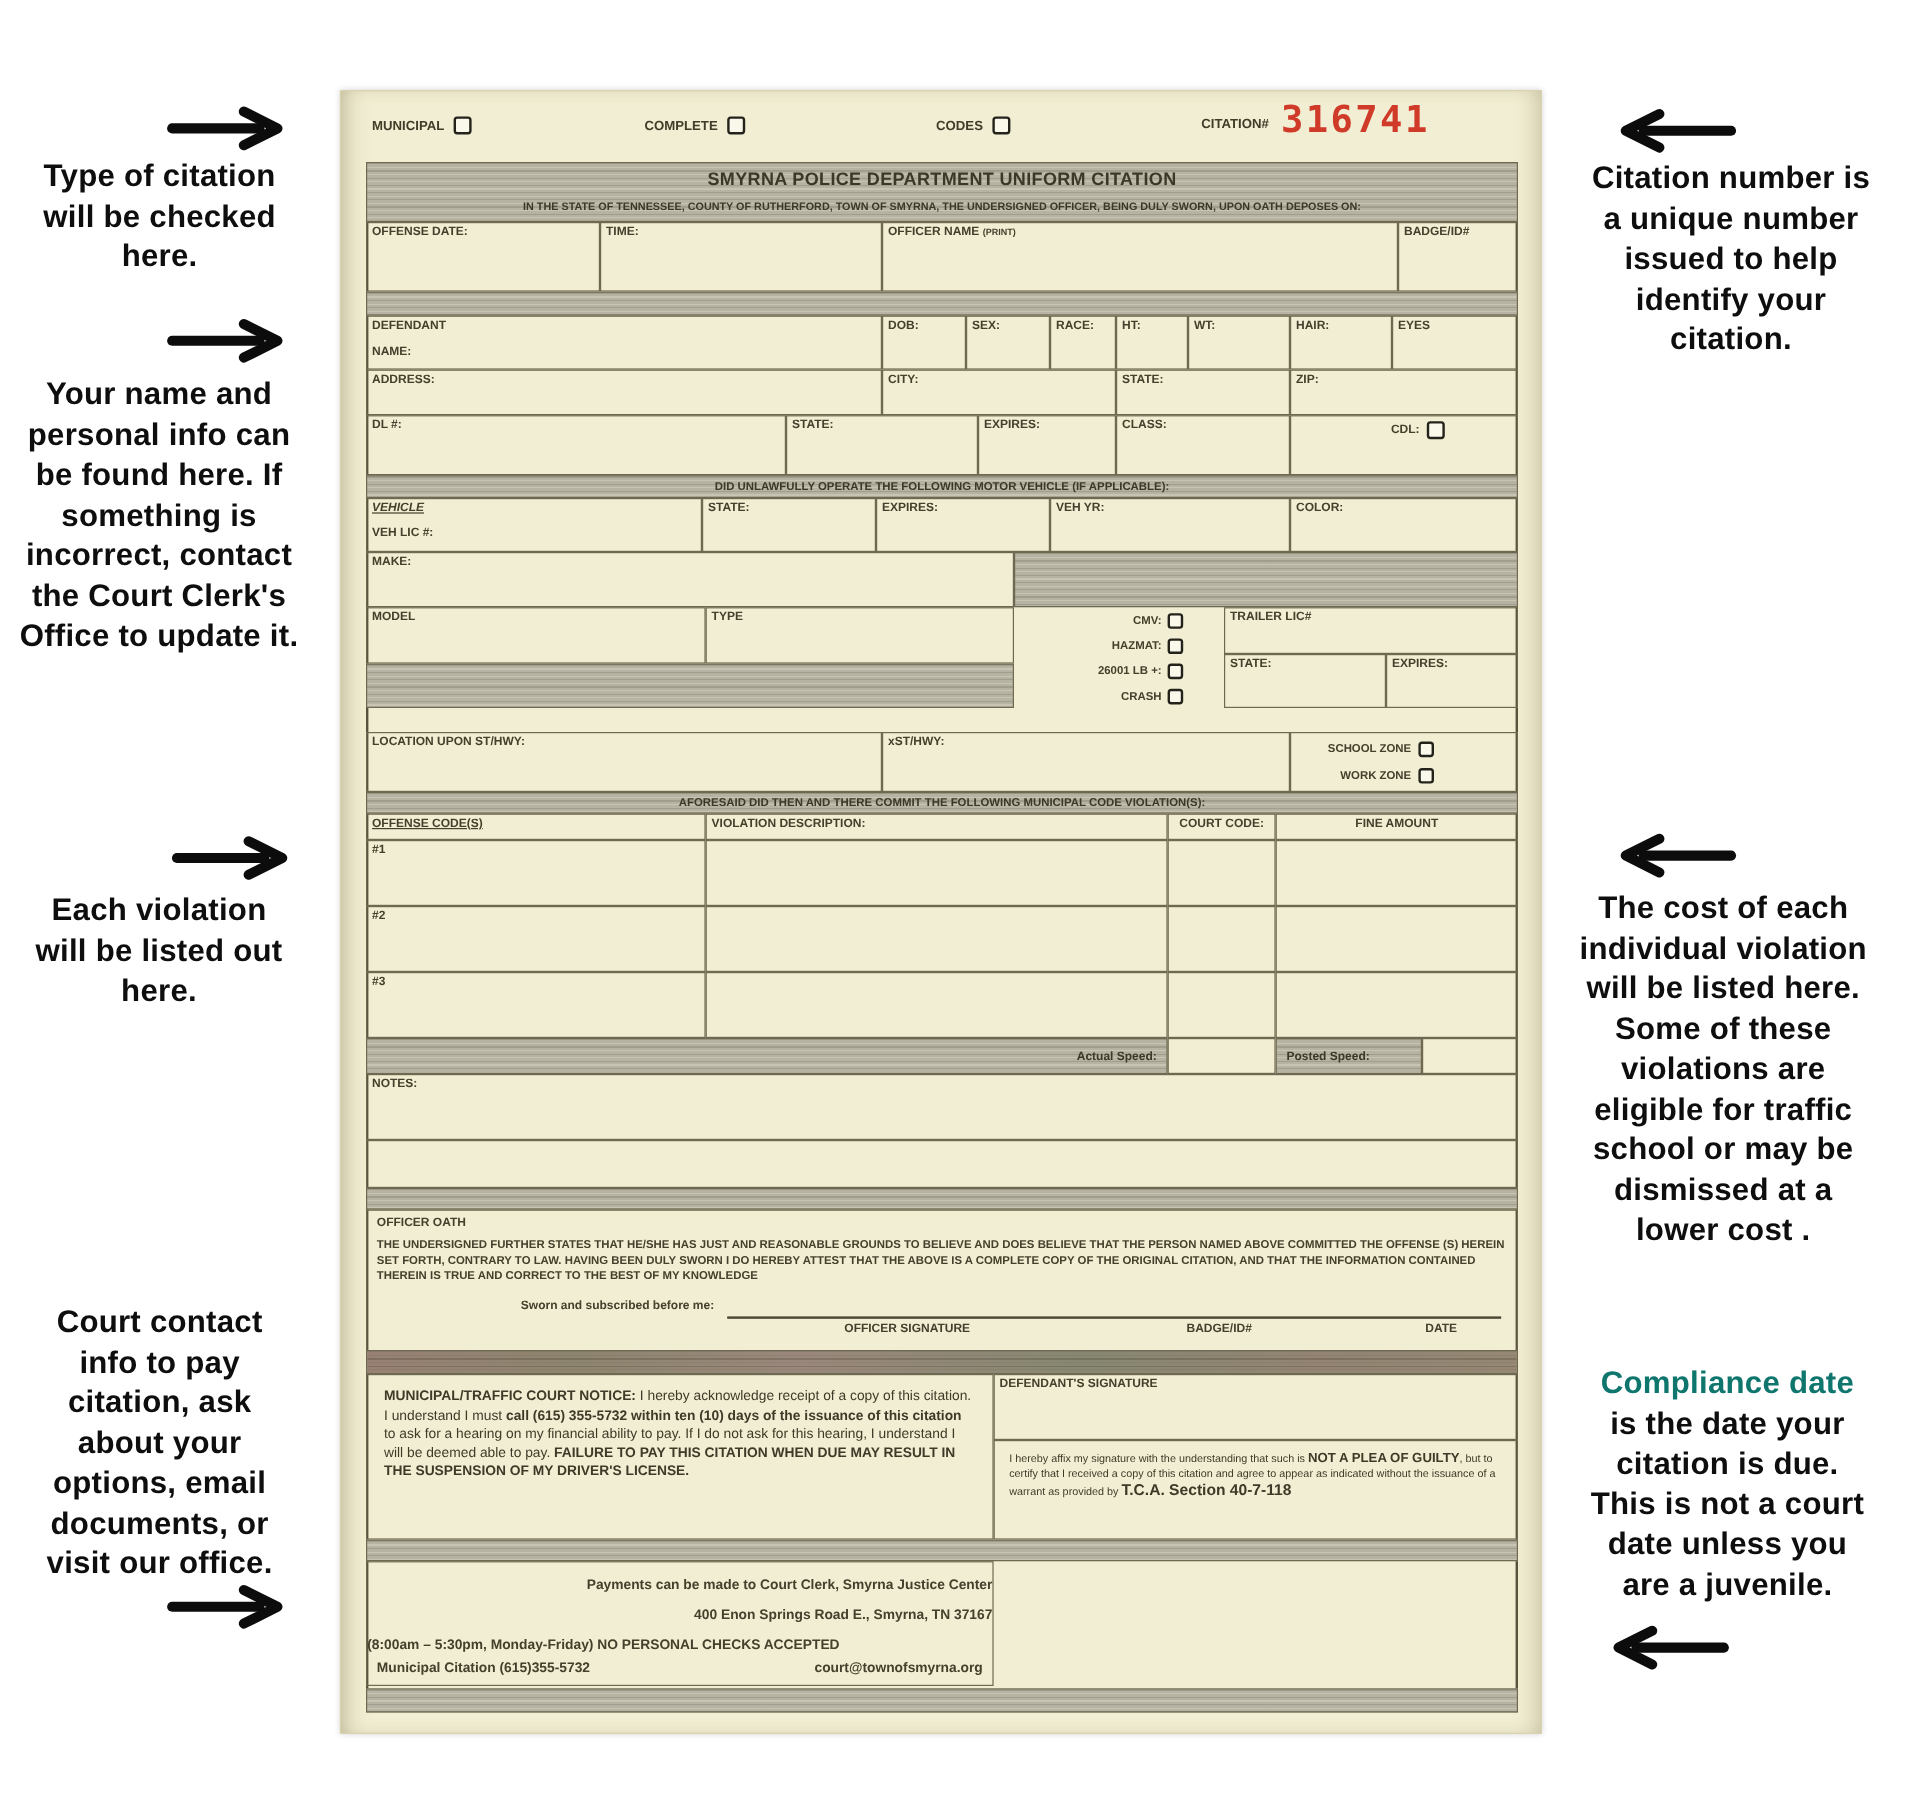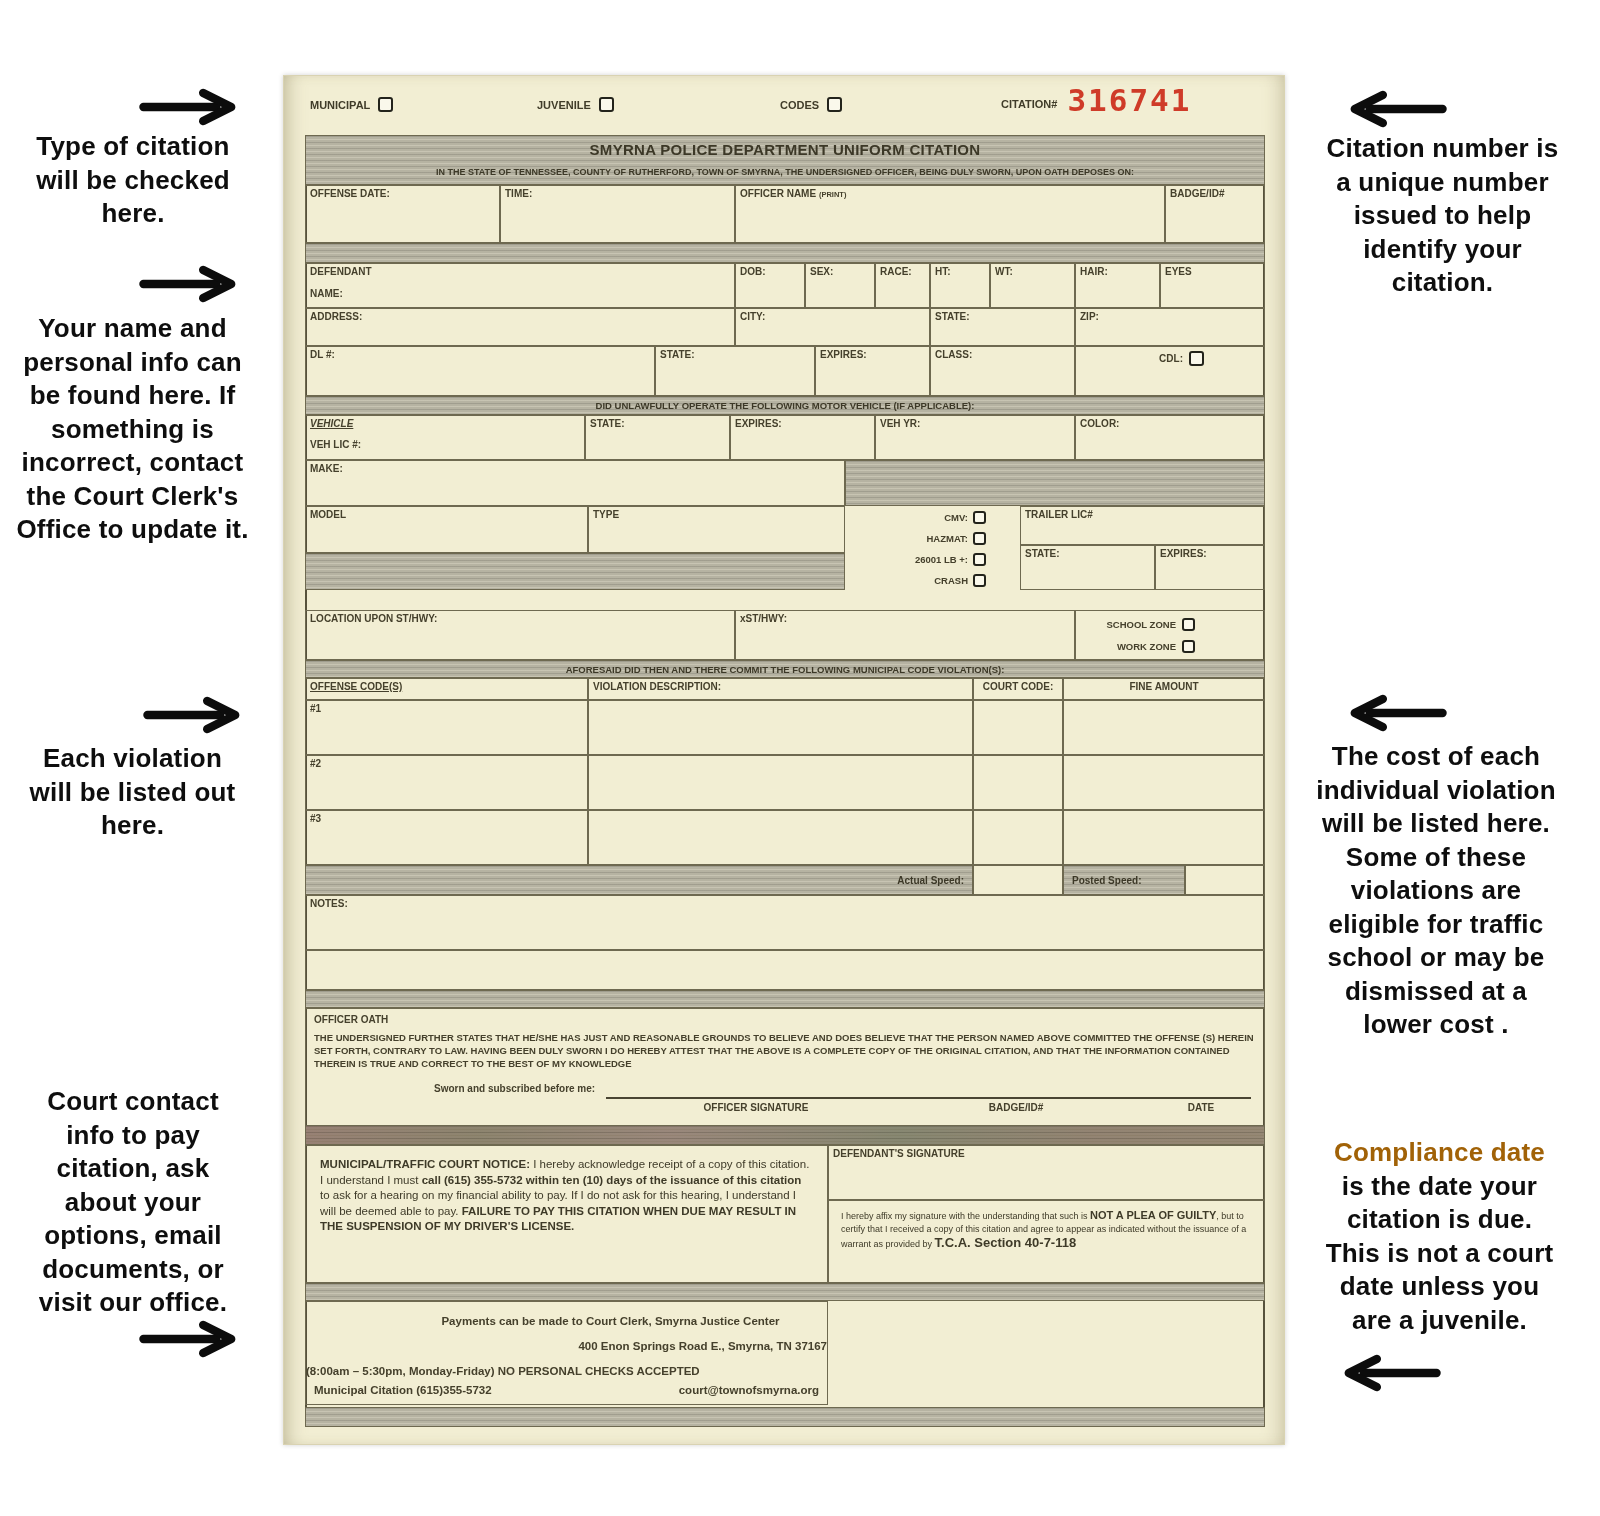--- a/index.html
+++ b/index.html
@@ -35,21 +35,21 @@
 
 <div class="canvas">
 
   <div class="paper">
 
     <div class="cbitem" style="left:27px;top:22px;">
       <span>MUNICIPAL</span>
       <span class="box"></span>
     </div>
     <div class="cbitem" style="left:254px;top:22px;">
-      <span>JUVENILE</span>
+      <span>COMPLETE</span>
       <span class="box"></span>
     </div>
     <div class="cbitem" style="left:497px;top:22px;">
       <span>CODES</span>
       <span class="box"></span>
     </div>
     <div style="position:absolute;left:718px;top:10px;display:flex;align-items:flex-start;gap:10px;">
       <span style="font-size:11px;font-weight:bold;color:#403c29;margin-top:13px;">CITATION#</span>
       <span class="citnum" style="color:#cf3b28;">316741</span>
     </div>
@@ -202,21 +202,21 @@
       <span class="b">MUNICIPAL/TRAFFIC COURT NOTICE:</span><span> I hereby acknowledge receipt of a copy of this citation. I understand I must </span><span class="b">call (615) 355-5732 within ten (10) days of the issuance of this citation</span><span> to ask for a hearing on my financial ability to pay. If I do not ask for this hearing, I understand I will be deemed able to pay. </span><span class="b">FAILURE TO PAY THIS CITATION WHEN DUE MAY RESULT IN THE SUSPENSION OF MY DRIVER'S LICENSE.</span>
     </div>
     <div class="c" style="left:545px;top:1070px;width:437px;height:55px;"><span>DEFENDANT'S SIGNATURE</span></div>
     <div class="c" style="left:545px;top:1125px;width:437px;height:83px;padding:8px 12px;font-weight:normal;font-size:9px;line-height:13px;color:#3e3a28;">
       <span>I hereby affix my signature with the understanding that such is </span><span class="b" style="font-size:11px;">NOT A PLEA OF GUILTY</span><span>, but to certify that I received a copy of this citation and agree to appear as indicated without the issuance of a warrant as provided by </span><span class="b" style="font-size:13px;">T.C.A. Section 40-7-118</span>
     </div>
 
     <div class="band" style="left:22px;top:1208px;width:960px;height:18px;"></div>
 
     <div class="c" style="left:22px;top:1226px;width:523px;height:104px;font-size:11.5px;line-height:12px;">
-      <div style="position:absolute;left:0;top:13px;width:100%;text-align:center;margin-left:44px;">Payments can be made to Court Clerk, Smyrna Justice Center</div>
+      <div style="position:absolute;left:0;top:13px;width:100%;text-align:right;">Payments can be made to Court Clerk, Smyrna Justice Center</div>
       <div style="position:absolute;left:0;top:38px;width:100%;text-align:right;">400 Enon Springs Road E., Smyrna, TN 37167</div>
       <div style="position:absolute;left:0;top:63px;width:100%;text-align:left;">(8:00am – 5:30pm, Monday-Friday) NO PERSONAL CHECKS ACCEPTED</div>
       <div style="position:absolute;left:8px;bottom:8px;">Municipal Citation (615)355-5732</div>
       <div style="position:absolute;right:8px;bottom:8px;">court@townofsmyrna.org</div>
     </div>
 
     <div class="band" style="left:22px;top:1332px;width:960px;height:20px;"></div>
   </div>
 
   <div class="arr" style="left:136px;top:86px;">
@@ -261,21 +261,21 @@
 
   <div class="arr flip" style="left:1338px;top:692px;">
     <svg width="112" height="42" viewBox="0 0 120 44">
         <path d="M8 22 H86" stroke="#0c0c0c" stroke-width="9" fill="none" stroke-linecap="round"></path>
         <path d="M72 7 L102 22 L72 37" stroke="#0c0c0c" stroke-width="9" fill="none" stroke-linecap="round" stroke-linejoin="round"></path>
       </svg>
   </div>
   <div class="ann" style="left:1316px;top:740px;width:240px;">The cost of each individual violation will be listed here. Some of these violations are eligible for traffic school or may be dismissed at a lower cost .</div>
 
   <div class="ann" style="left:1322px;top:1136px;width:235px;">
-    <span style="color:#a16207;">Compliance date</span>
+    <span style="color:#0f766e;">Compliance date</span>
     <span>is the date your citation is due. This is not a court date unless you are a juvenile.</span>
   </div>
   <div class="arr flip" style="left:1332px;top:1352px;">
     <svg width="112" height="42" viewBox="0 0 120 44">
         <path d="M8 22 H86" stroke="#0c0c0c" stroke-width="9" fill="none" stroke-linecap="round"></path>
         <path d="M72 7 L102 22 L72 37" stroke="#0c0c0c" stroke-width="9" fill="none" stroke-linecap="round" stroke-linejoin="round"></path>
       </svg>
   </div>
 
 </div>

